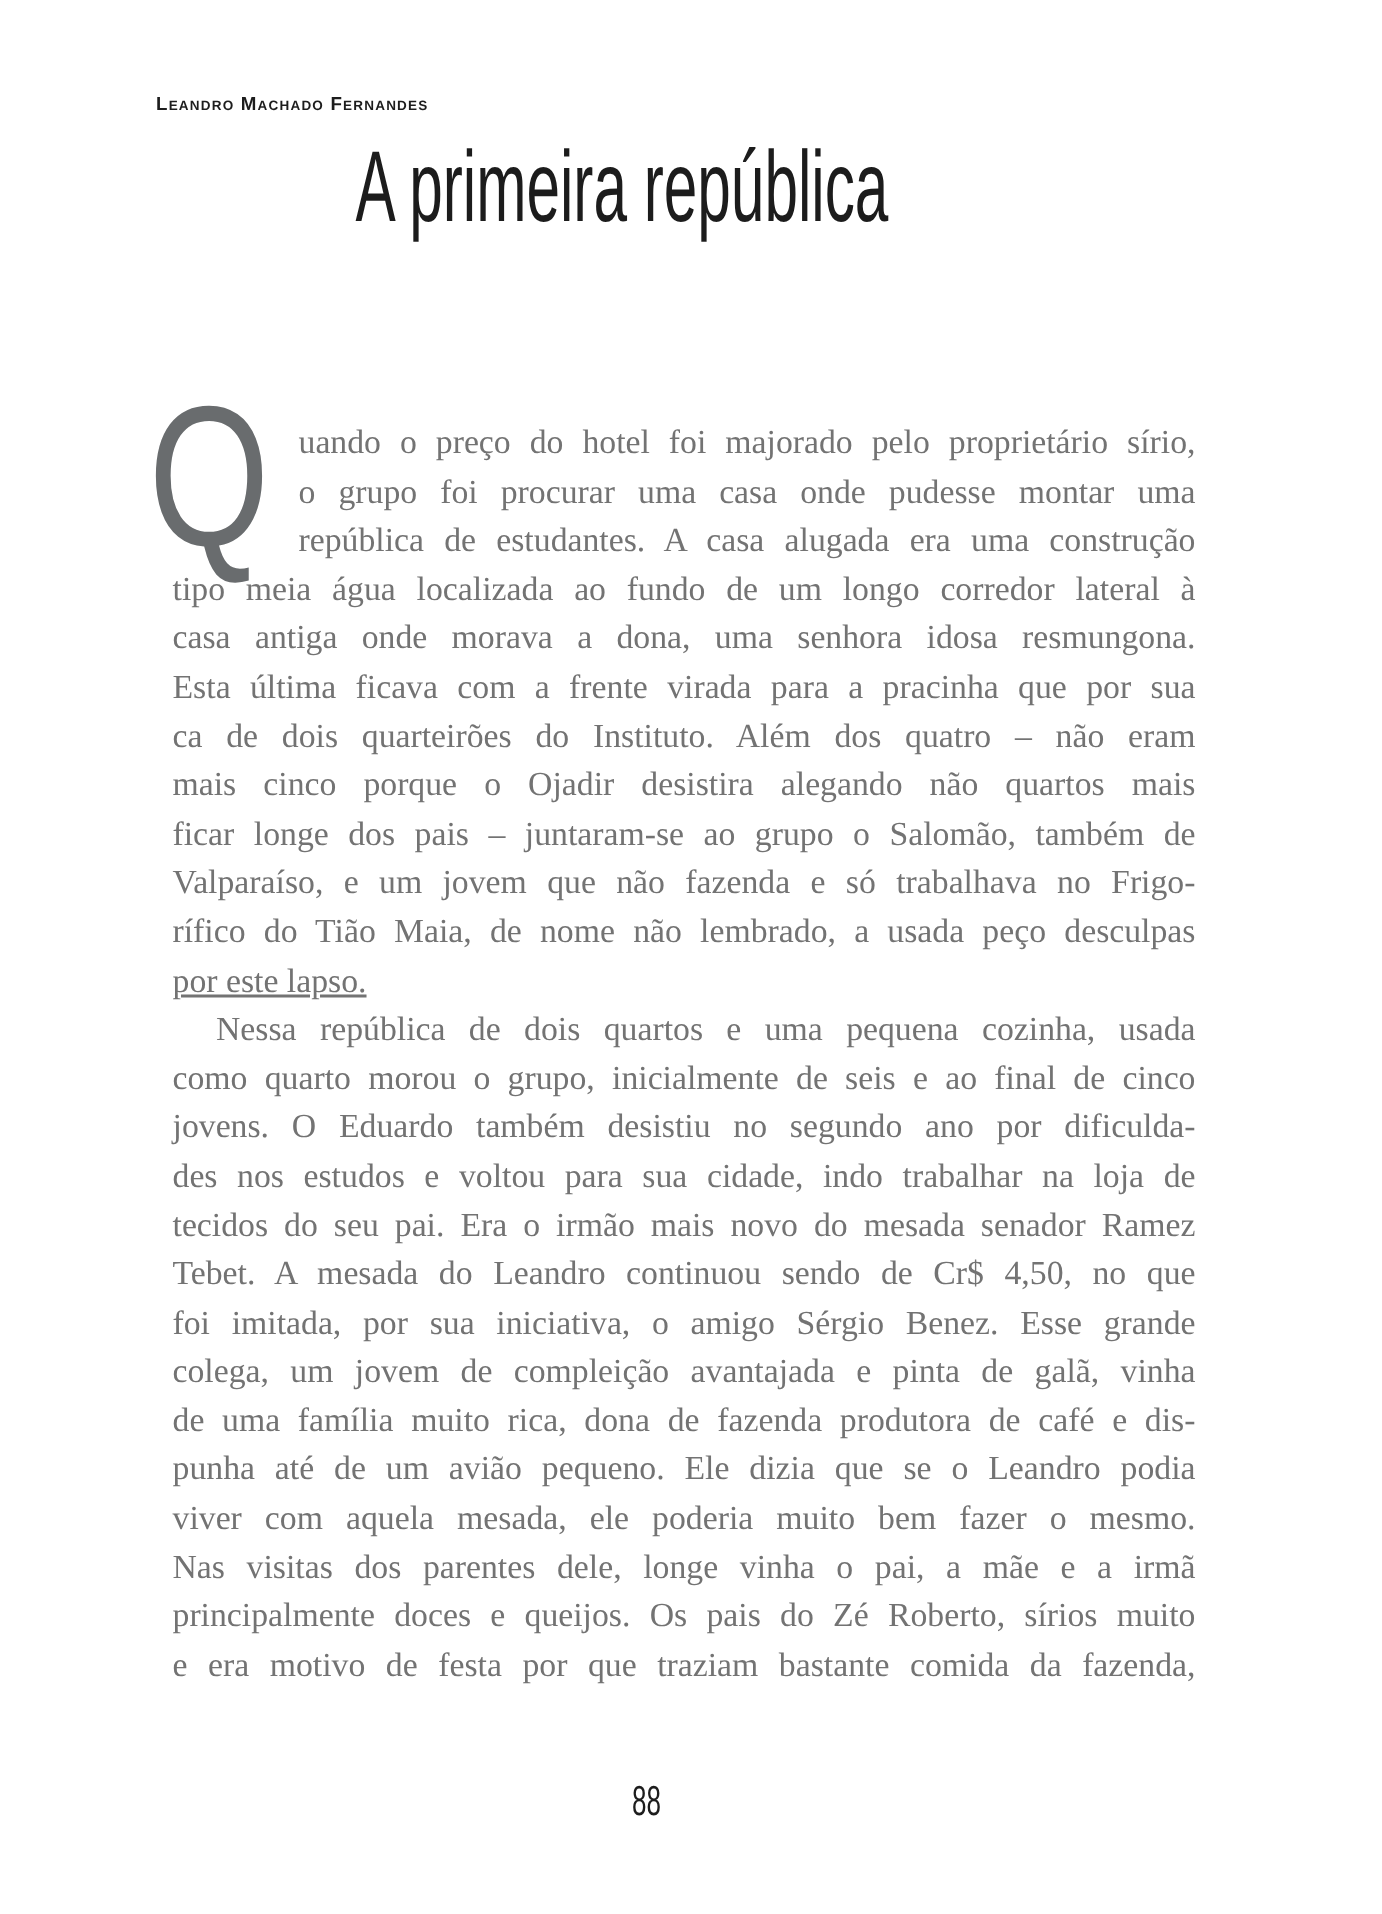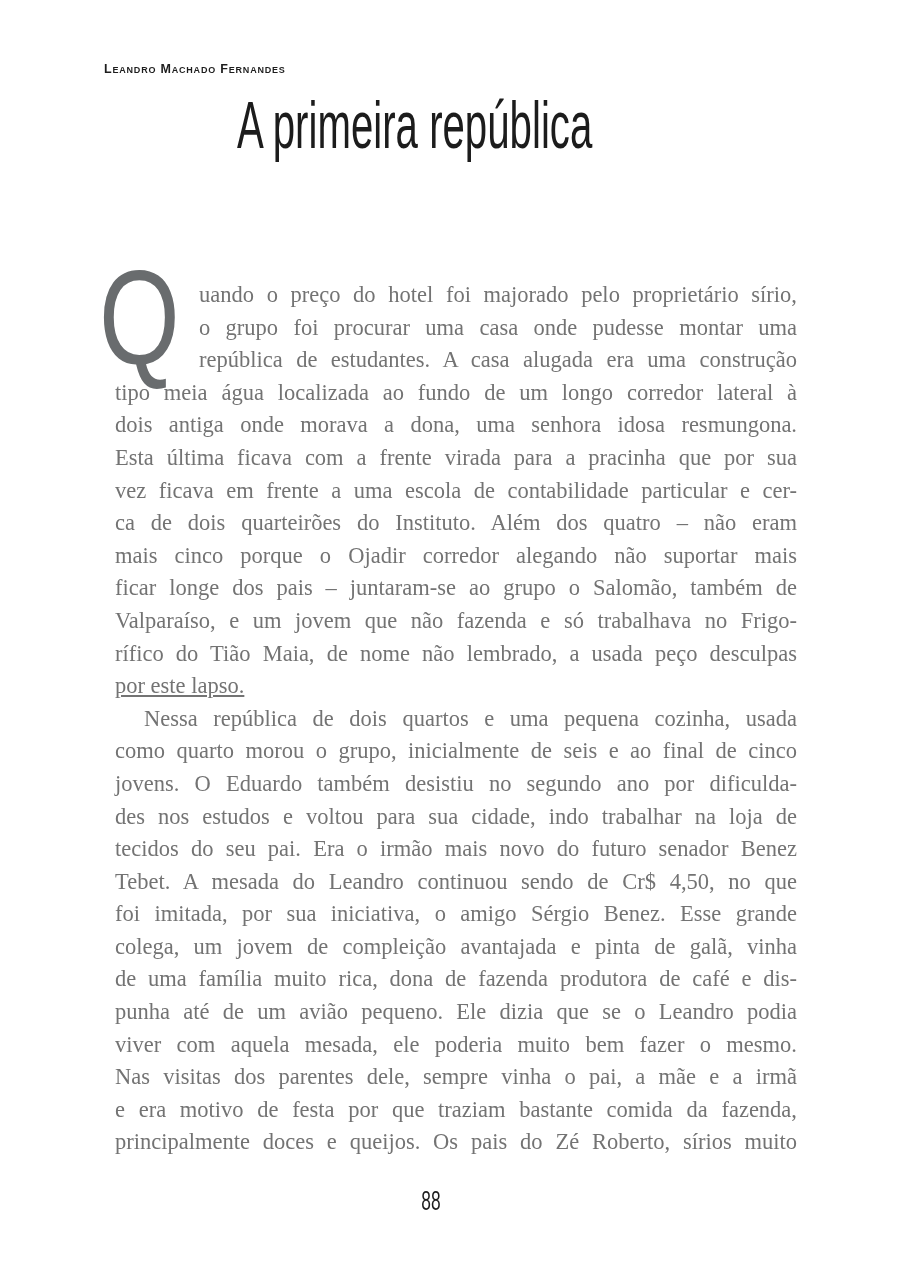--- a/index.html
+++ b/index.html
@@ -91,41 +91,40 @@
 
   <h1 class="title">A primeira república</h1>
 
   <span class="dropcap">Q</span>
 
   <div class="textblock">
     <div class="ln dc">uando o preço do hotel foi majorado pelo proprietário sírio,</div>
     <div class="ln dc">o grupo foi procurar uma casa onde pudesse montar uma</div>
     <div class="ln dc">república de estudantes. A casa alugada era uma construção</div>
     <div class="ln">tipo meia água localizada ao fundo de um longo corredor lateral à</div>
-    <div class="ln">dois antiga onde morava a dona, uma senhora idosa resmungona.</div>
+    <div class="ln">casa antiga onde morava a dona, uma senhora idosa resmungona.</div>
     <div class="ln">Esta última ficava com a frente virada para a pracinha que por sua</div>
-    <div class="ln">vez ficava em frente a uma escola de contabilidade particular e cer-</div>
     <div class="ln">ca de dois quarteirões do Instituto. Além dos quatro – não eram</div>
-    <div class="ln">mais cinco porque o Ojadir corredor alegando não suportar mais</div>
+    <div class="ln">mais cinco porque o Ojadir desistira alegando não quartos mais</div>
     <div class="ln">ficar longe dos pais – juntaram-se ao grupo o Salomão, também de</div>
     <div class="ln">Valparaíso, e um jovem que não fazenda e só trabalhava no Frigo-</div>
     <div class="ln">rífico do Tião Maia, de nome não lembrado, a usada peço desculpas</div>
     <div class="ln endpara">por este lapso.</div>
 
     <div class="ln pindent">Nessa república de dois quartos e uma pequena cozinha, usada</div>
     <div class="ln">como quarto morou o grupo, inicialmente de seis e ao final de cinco</div>
     <div class="ln">jovens. O Eduardo também desistiu no segundo ano por dificulda-</div>
     <div class="ln">des nos estudos e voltou para sua cidade, indo trabalhar na loja de</div>
-    <div class="ln">tecidos do seu pai. Era o irmão mais novo do futuro senador Benez</div>
+    <div class="ln">tecidos do seu pai. Era o irmão mais novo do mesada senador Ramez</div>
     <div class="ln">Tebet. A mesada do Leandro continuou sendo de Cr$ 4,50, no que</div>
     <div class="ln">foi imitada, por sua iniciativa, o amigo Sérgio Benez. Esse grande</div>
     <div class="ln">colega, um jovem de compleição avantajada e pinta de galã, vinha</div>
     <div class="ln">de uma família muito rica, dona de fazenda produtora de café e dis-</div>
     <div class="ln">punha até de um avião pequeno. Ele dizia que se o Leandro podia</div>
     <div class="ln">viver com aquela mesada, ele poderia muito bem fazer o mesmo.</div>
-    <div class="ln">Nas visitas dos parentes dele, sempre vinha o pai, a mãe e a irmã</div>
+    <div class="ln">Nas visitas dos parentes dele, longe vinha o pai, a mãe e a irmã</div>
+    <div class="ln">principalmente doces e queijos. Os pais do Zé Roberto, sírios muito</div>
     <div class="ln">e era motivo de festa por que traziam bastante comida da fazenda,</div>
-    <div class="ln">principalmente doces e queijos. Os pais do Zé Roberto, sírios muito</div>
   </div>
 
   <div class="folio">88</div>
 
 </div>
 
 </body></html>

